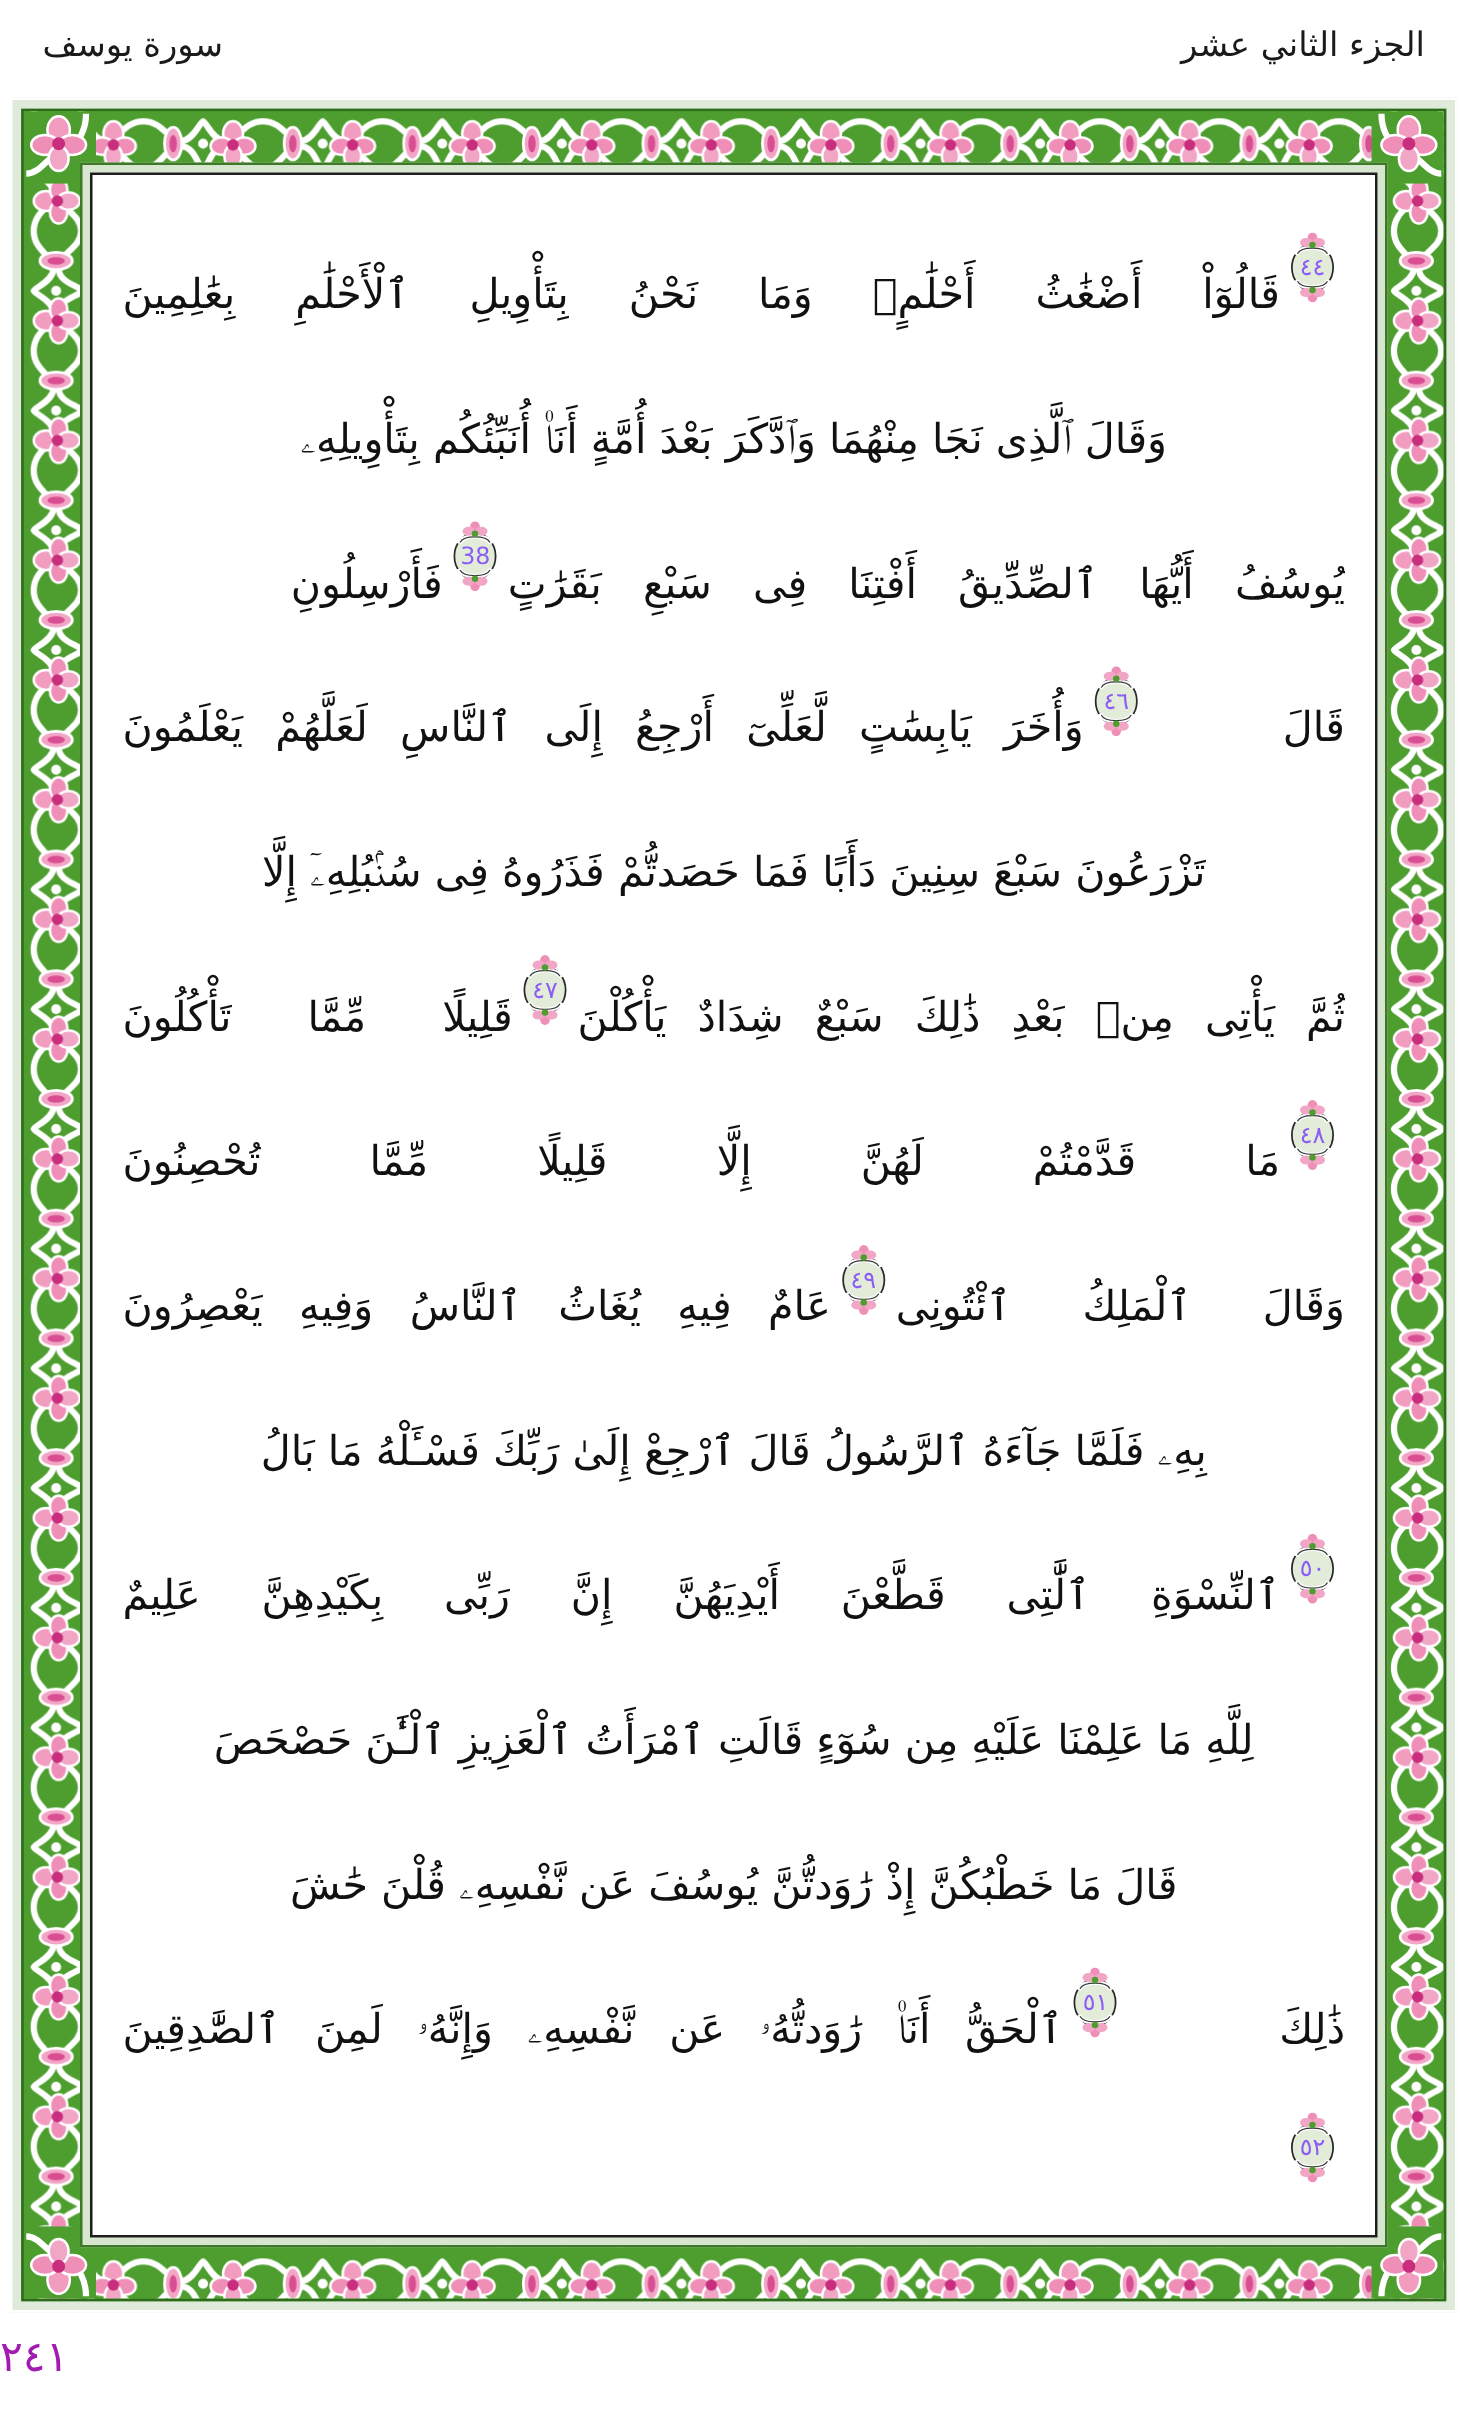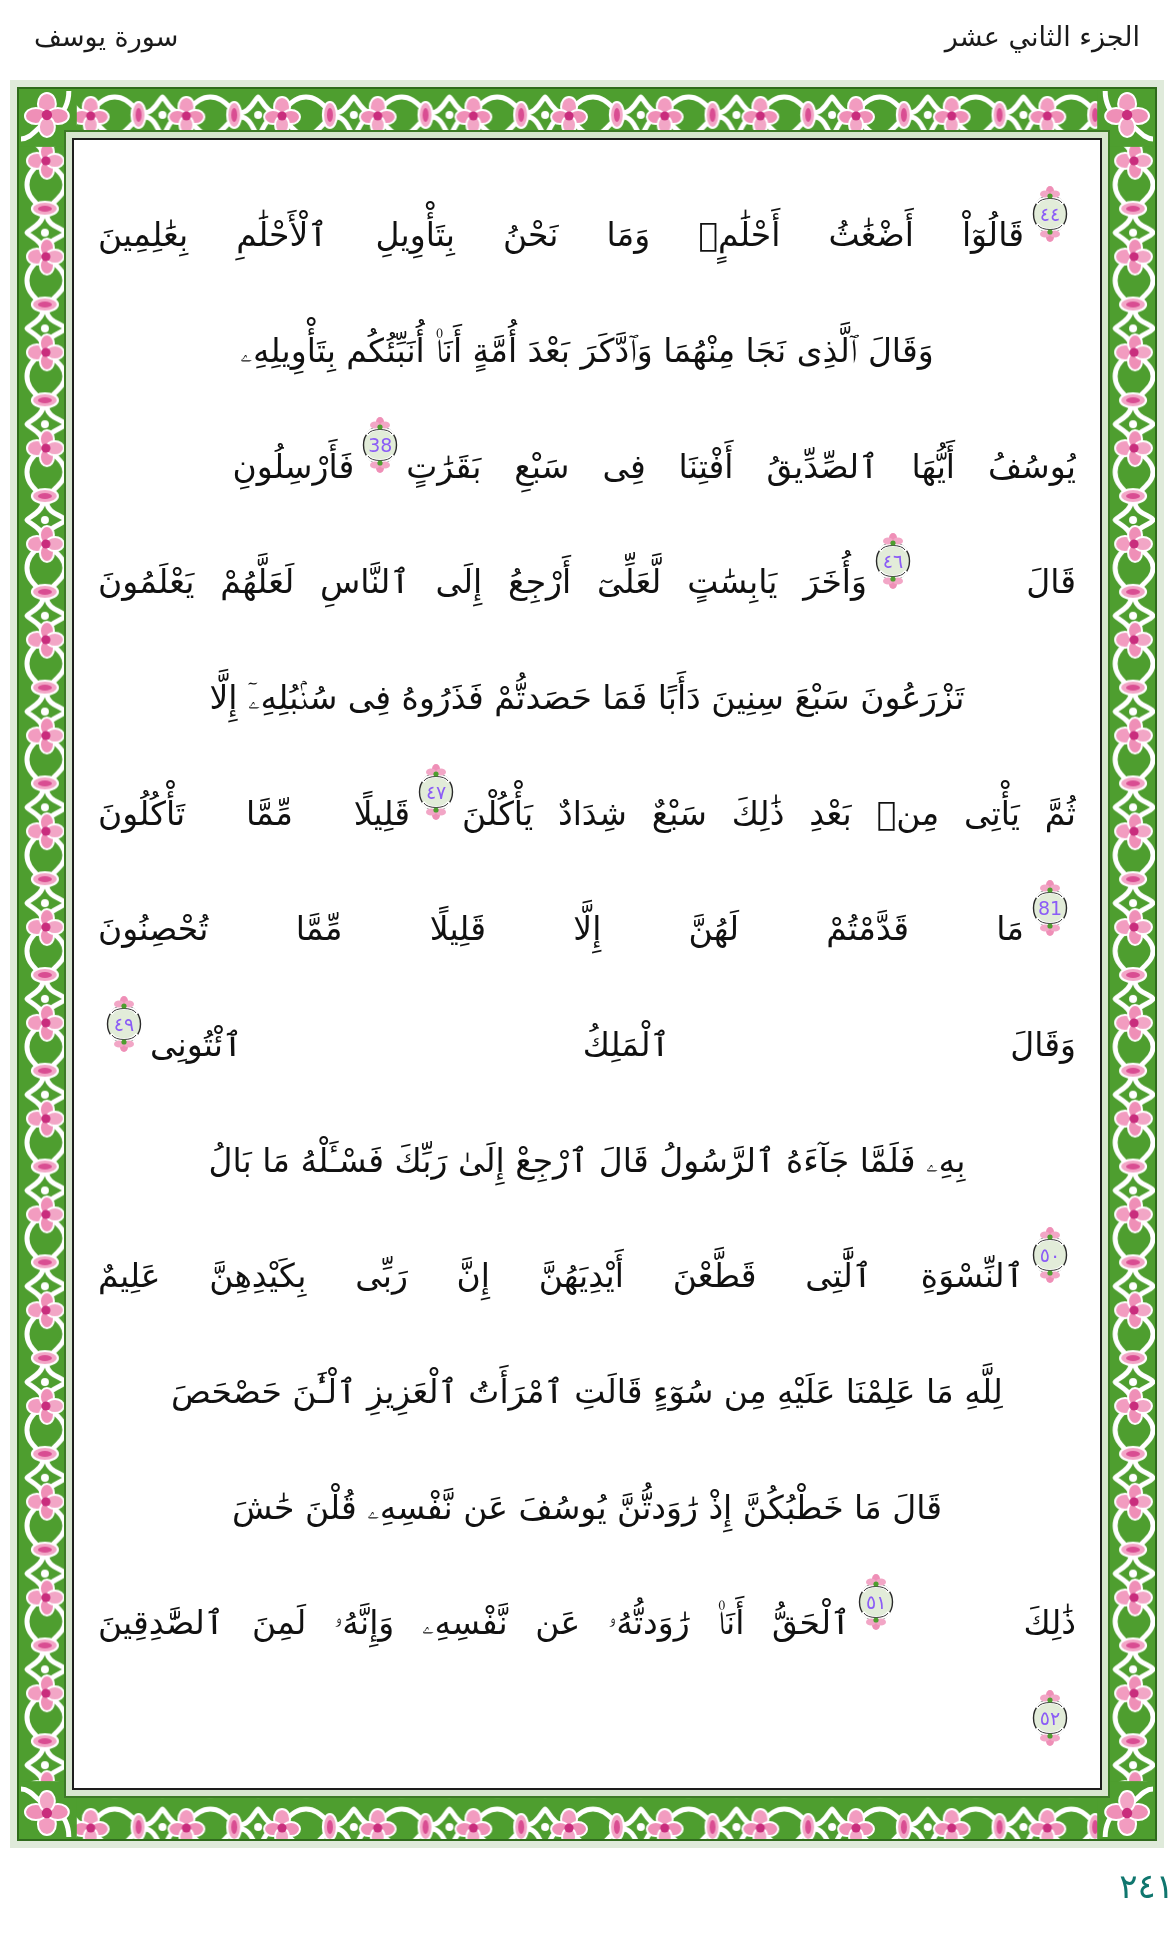--- a/index.html
+++ b/index.html
@@ -97,23 +97,23 @@
   .ayah .num{
     position:relative;z-index:3;
     font-family:"DejaVu Sans","Liberation Sans",sans-serif;
     font-size:19px;color:#8b5cf6;direction:rtl;line-height:1;
     padding-top:1px;
   }
 
   
   .page-number{
     position:absolute;left:0;top:1866px;width:1174px;
-    text-align:right;
+    text-align:left;
     font-family:"DejaVu Sans","Liberation Sans",sans-serif;
-    font-size:34px;color:#0f766e;direction:rtl;
+    font-size:34px;color:#a21caf;direction:rtl;
   }
 </style>
 </head>
 <body>
 
 <div class="page-header">
   <div class="hdr-text">سورة يوسف</div>
   <div class="hdr-text">الجزء الثاني عشر</div>
 </div>
 
@@ -344,21 +344,21 @@
               <ellipse cx="5" cy="1" rx="5" ry="3.6" fill="#f2a6c6"></ellipse>
               <circle cx="0" cy="3" r="2.6" fill="#4e9e2f"></circle>
             </g>
           <g transform="translate(21,49)">
               <ellipse cx="0" cy="2" rx="4" ry="5" fill="#ef8fb7"></ellipse>
               <ellipse cx="-5" cy="-1" rx="5" ry="3.6" fill="#f2a6c6"></ellipse>
               <ellipse cx="5" cy="-1" rx="5" ry="3.6" fill="#f2a6c6"></ellipse>
               <circle cx="0" cy="-3" r="2.6" fill="#4e9e2f"></circle>
             </g>
         </svg>
-        <span class="num">81</span>
+        <span class="num">٤٨</span>
       </span>
       <span class="frag">مَا قَدَّمْتُمْ لَهُنَّ إِلَّا قَلِيلًا مِّمَّا تُحْصِنُونَ</span>
     </div>
 
     <div class="qline">
       <span class="frag">وَقَالَ ٱلْمَلِكُ ٱئْتُونِى</span>
       <span class="ayah">
         <svg viewBox="0 0 42 56">
           <ellipse cx="21" cy="28" rx="16.5" ry="18.5" fill="#e2ecd9" stroke="#2a2a2a" stroke-width="1.4"></ellipse>
           <path d="M8,18 C11,10 31,10 34,18" fill="none" stroke="#ffffff" stroke-width="3.6"></path>
@@ -373,20 +373,21 @@
             </g>
           <g transform="translate(21,49)">
               <ellipse cx="0" cy="2" rx="4" ry="5" fill="#ef8fb7"></ellipse>
               <ellipse cx="-5" cy="-1" rx="5" ry="3.6" fill="#f2a6c6"></ellipse>
               <ellipse cx="5" cy="-1" rx="5" ry="3.6" fill="#f2a6c6"></ellipse>
               <circle cx="0" cy="-3" r="2.6" fill="#4e9e2f"></circle>
             </g>
         </svg>
         <span class="num">٤٩</span>
       </span>
+      <span class="frag">عَامٌ فِيهِ يُغَاثُ ٱلنَّاسُ وَفِيهِ يَعْصِرُونَ</span>
     </div>
 
     <div class="qline center">
       <span class="frag">بِهِۦ فَلَمَّا جَآءَهُ ٱلرَّسُولُ قَالَ ٱرْجِعْ إِلَىٰ رَبِّكَ فَسْـَٔلْهُ مَا بَالُ</span>
     </div>
 
     <div class="qline">
       <span class="ayah">
         <svg viewBox="0 0 42 56">
           <ellipse cx="21" cy="28" rx="16.5" ry="18.5" fill="#e2ecd9" stroke="#2a2a2a" stroke-width="1.4"></ellipse>

